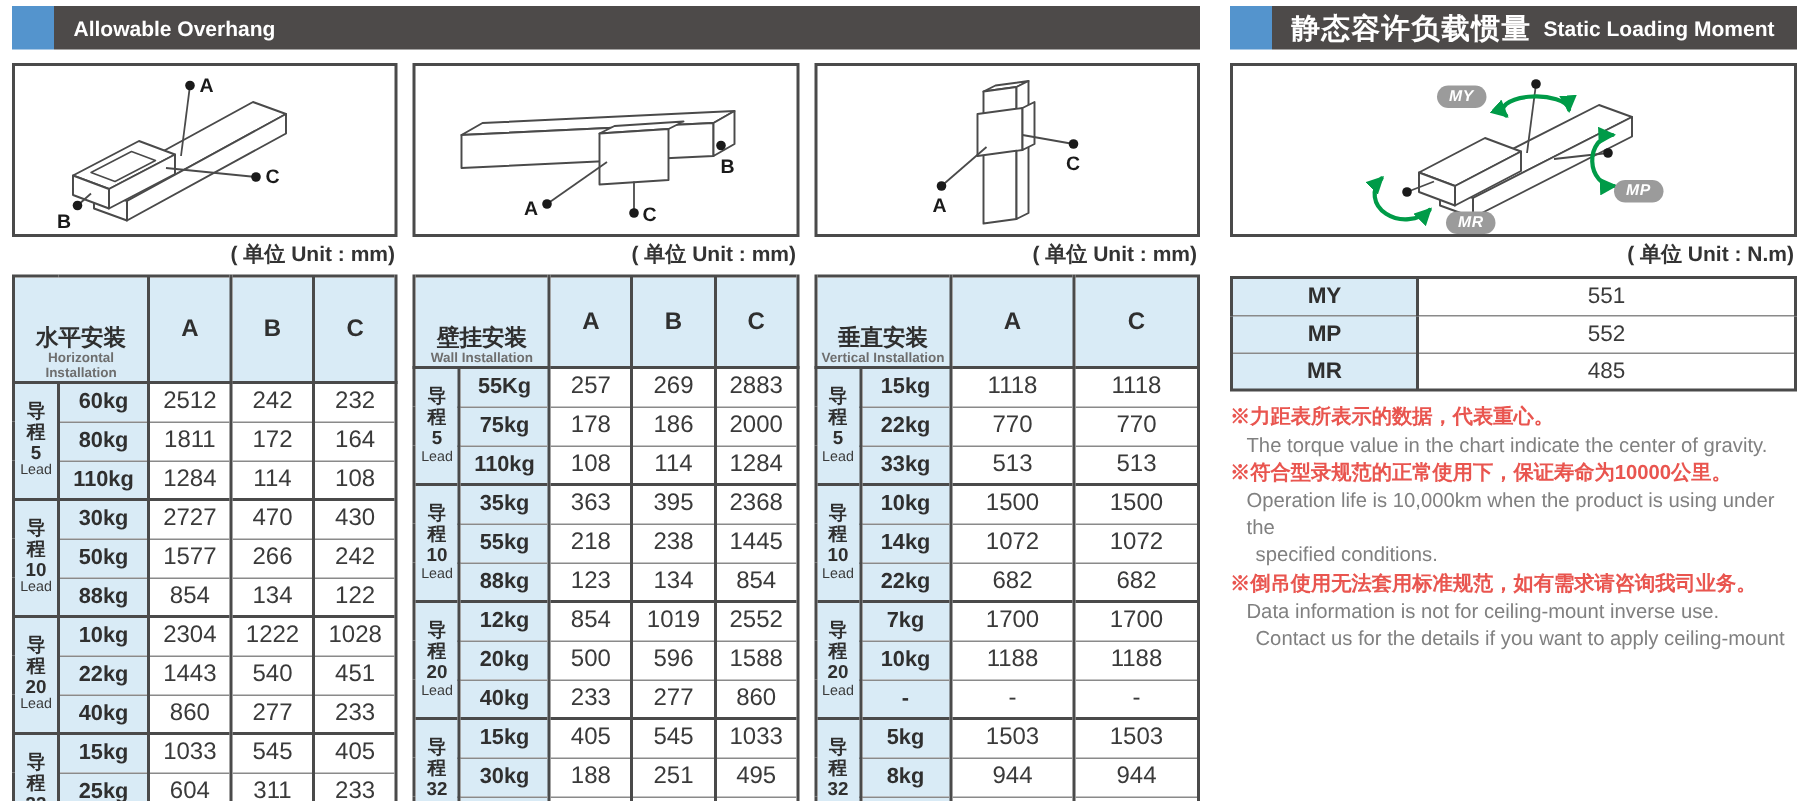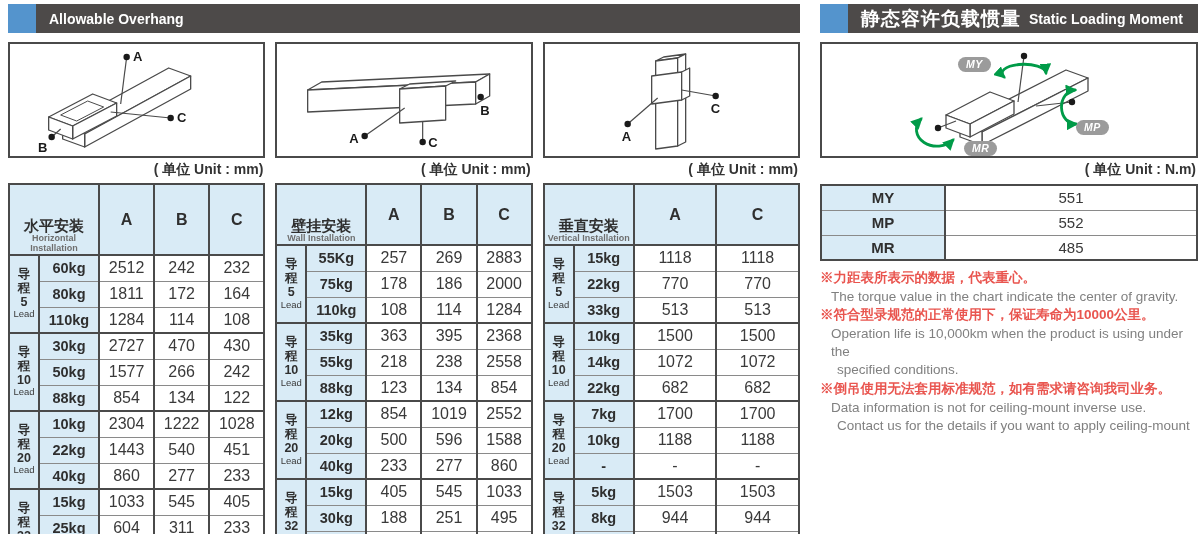--- a/index.html
+++ b/index.html
@@ -313,21 +313,21 @@
                   </td>
                   <td class="blue loadcell">35kg</td>
                   <td class="valcell">363</td>
                   <td class="valcell">395</td>
                   <td class="valcell">2368</td>
                 </tr>
                 <tr>
                   <td class="blue loadcell">55kg</td>
                   <td class="valcell">218</td>
                   <td class="valcell">238</td>
-                  <td class="valcell">2558</td>
+                  <td class="valcell">1445</td>
                 </tr>
                 <tr>
                   <td class="blue loadcell">88kg</td>
                   <td class="valcell">123</td>
                   <td class="valcell">134</td>
                   <td class="valcell">854</td>
                 </tr>
                 <tr class="gstart">
                   <td rowspan="3" class="blue leadcell">
                     <div>导</div>

